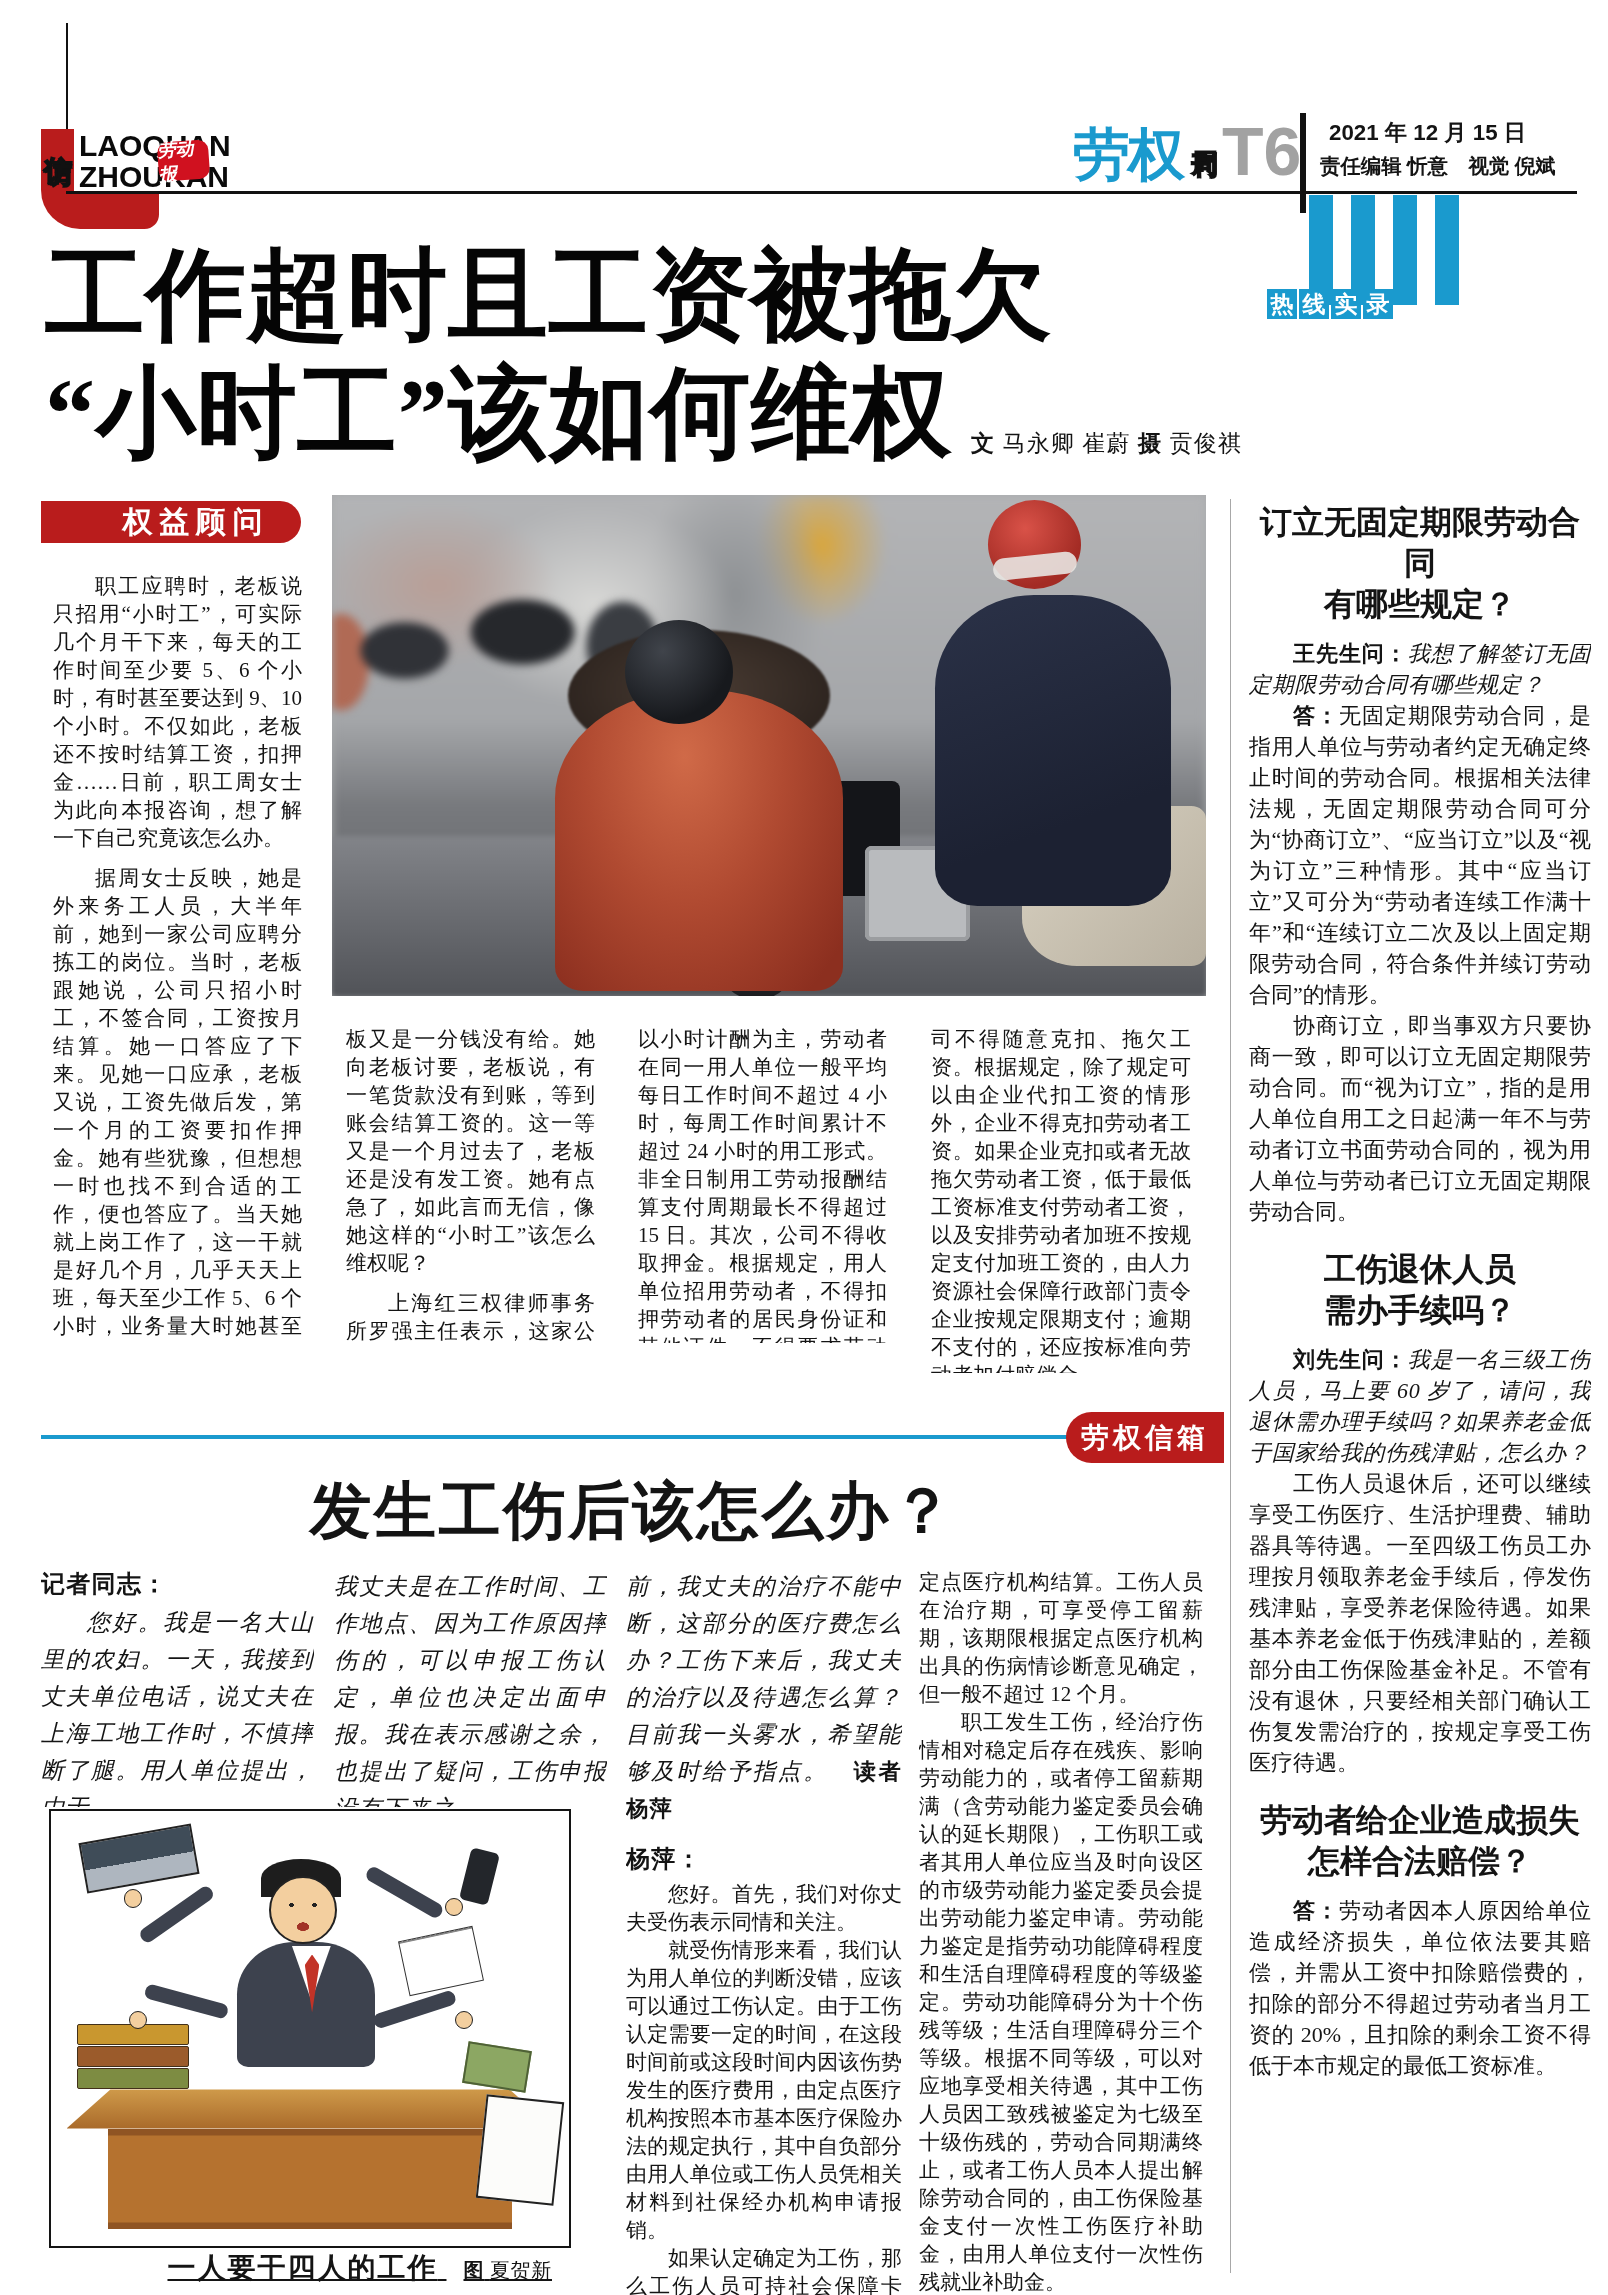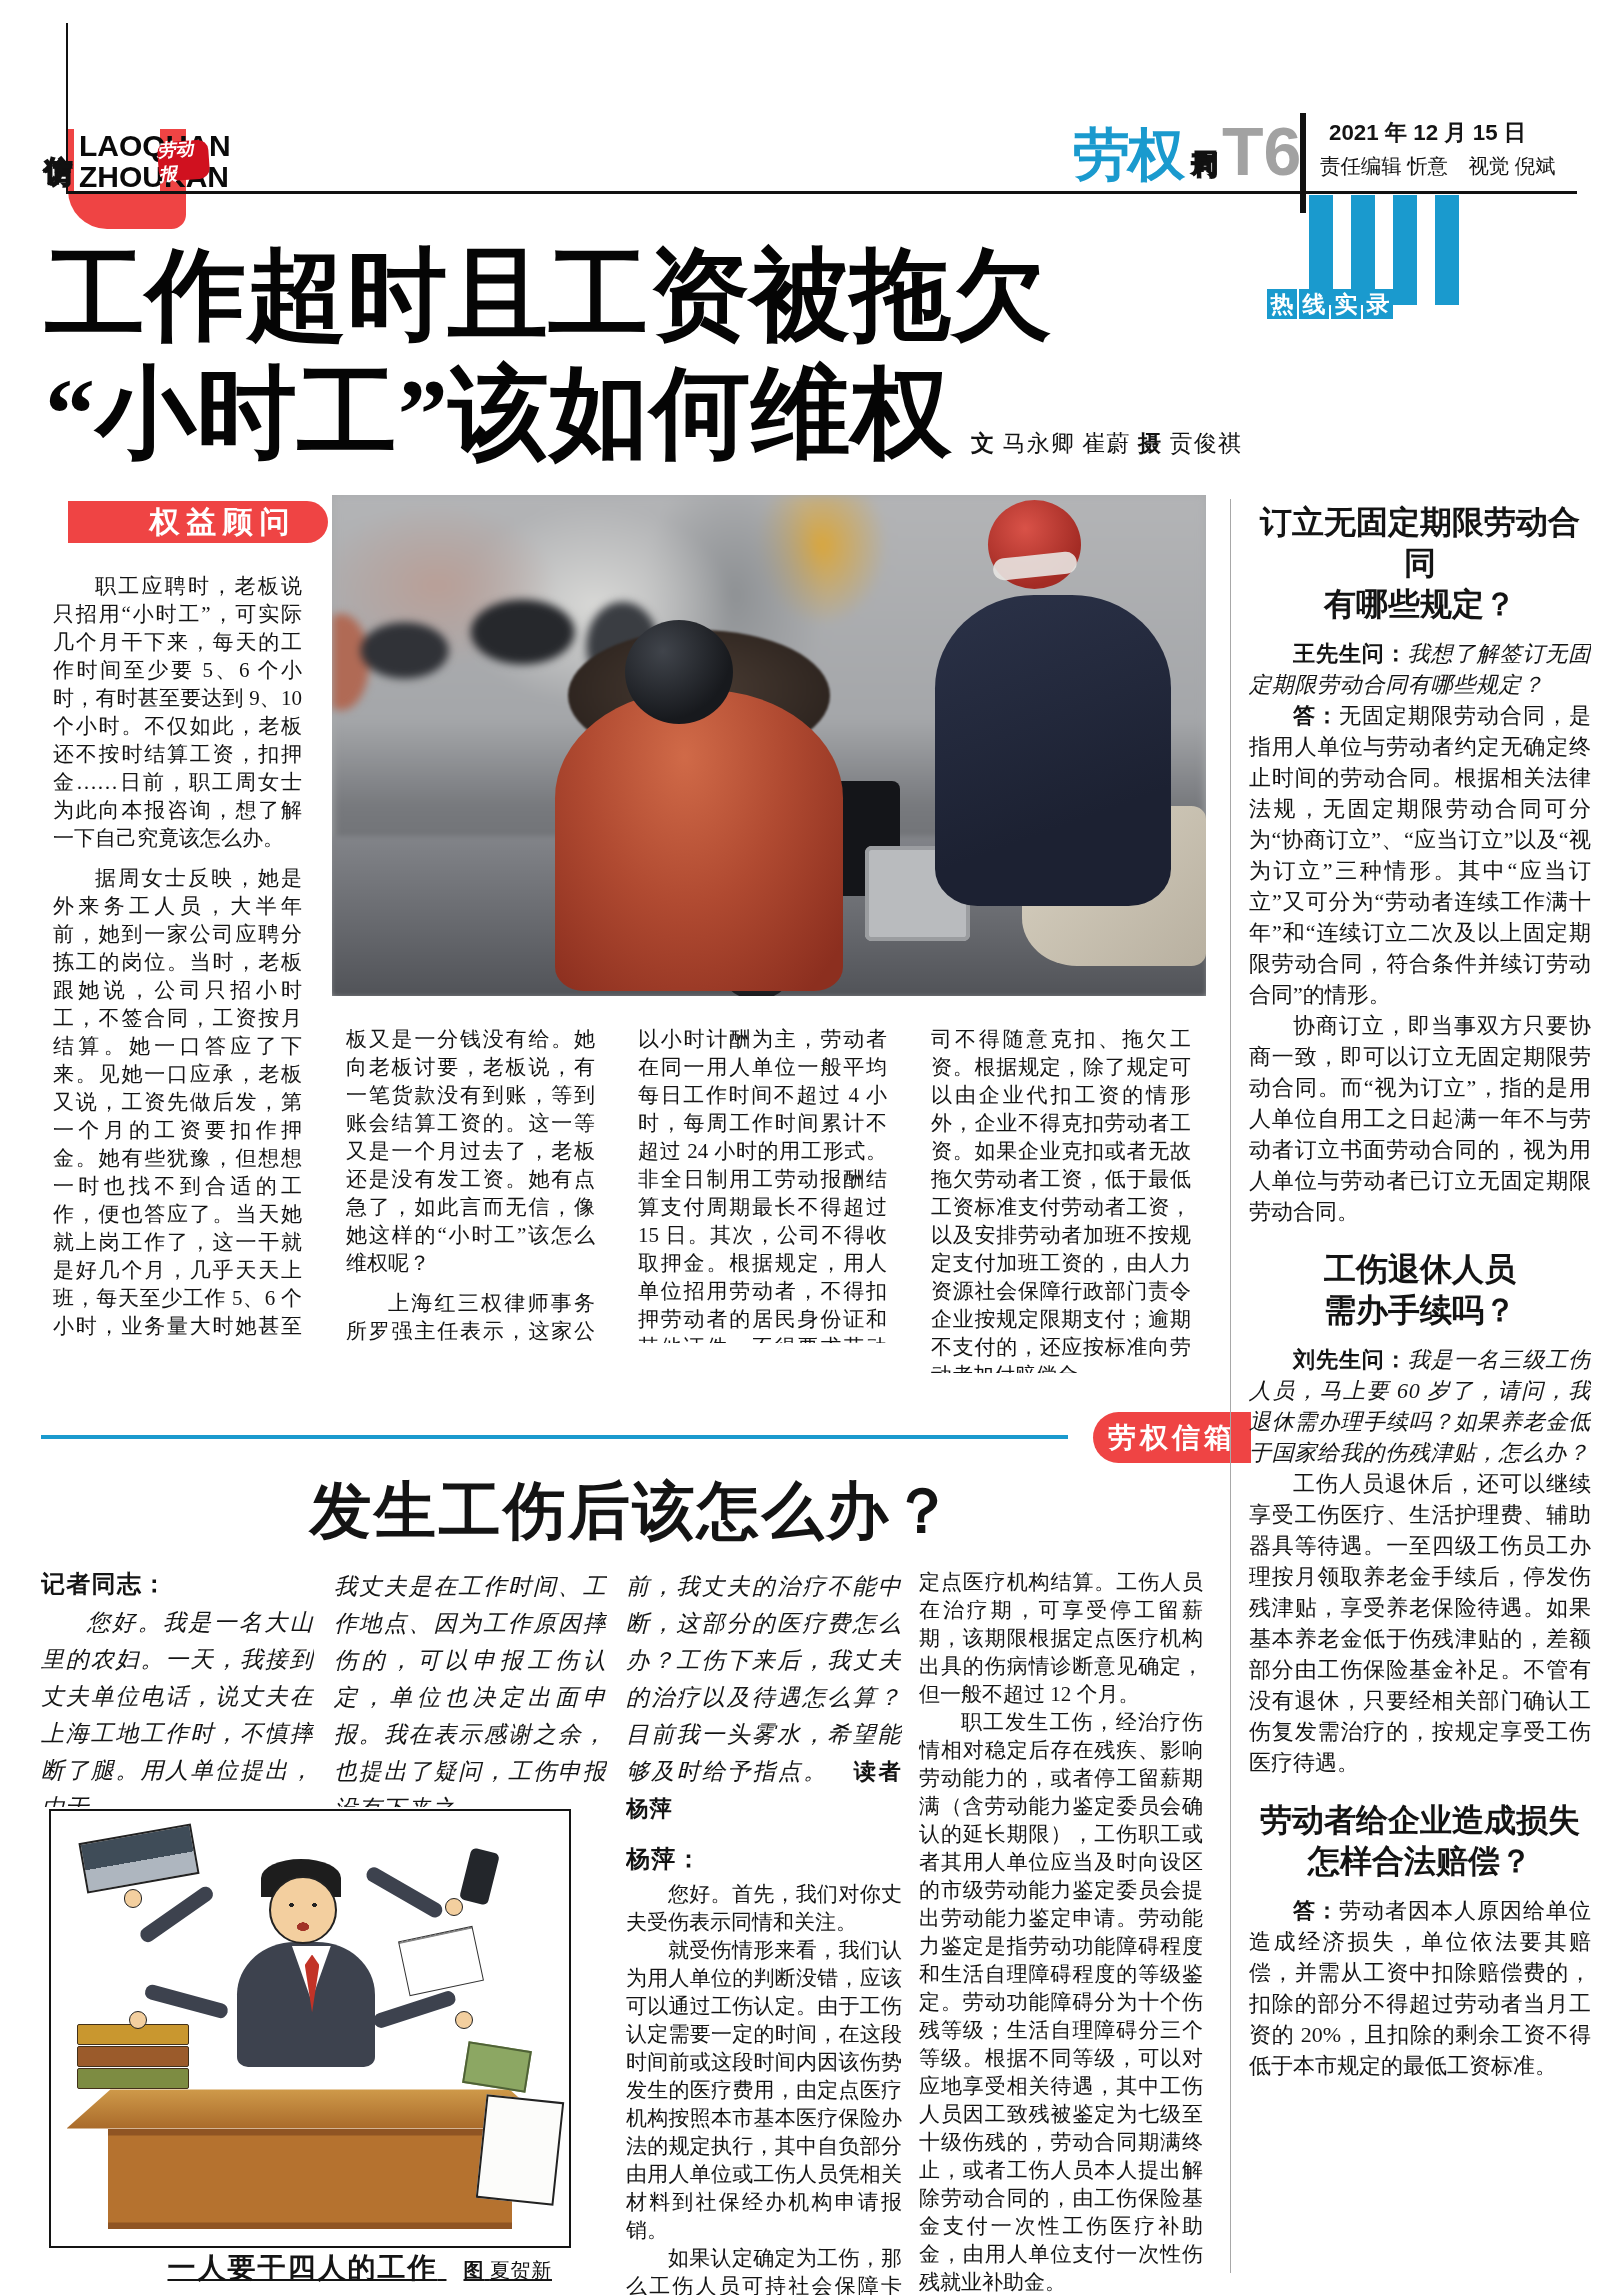--- a/index.html
+++ b/index.html
@@ -3,39 +3,39 @@
 <meta charset="utf-8">
 <style>
   html,body{margin:0;padding:0;background:#ffffff;}
   .page{position:relative;width:1608px;height:2295px;background:#fff;overflow:hidden;
         font-family:"Liberation Serif","DejaVu Serif",serif;color:#141414;}
   .abs{position:absolute;}
   .sans{font-family:"Liberation Sans","DejaVu Sans",sans-serif;}
   .vline{background:#111;}
   .vert{writing-mode:vertical-rl;text-orientation:upright;}
   .outline{color:#fff;-webkit-text-stroke:1.6px #111;}
-  .blue{background:#ef4444;margin-left:27px;}
+  .blue{background:#b91c1c;}
   
   .petition-tab{left:41px;top:129px;width:118px;height:100px;border-radius:0 0 14.5px 39px;}
   .petition-white{left:74px;top:129px;width:86px;height:63px;background:#fff;}
   .petition-chars{left:43px;top:133px;font-size:28px;font-weight:700;line-height:1.06;letter-spacing:1.3px;}
   .logo-en{left:79px;top:131px;font-weight:900;font-size:30px;line-height:1.02;letter-spacing:0px;color:#0a0a0a;}
   .stamp{left:158px;top:141px;width:51px;height:39px;background:#d0111f;border-radius:10.5px;
          color:#fff;font-size:18px;font-weight:700;font-style:italic;display:flex;align-items:center;
          justify-content:center;transform:rotate(-4deg);}
   .rule-top{left:66px;top:191px;width:1511px;height:2.6px;background:#111;}
   .corner-line{left:66px;top:23px;width:2px;height:168px;}
   .brand-cn{left:1073px;top:126px;font-size:57px;font-weight:900;color:#1a9ace;letter-spacing:-2px;line-height:1;text-align:center;}
   .brand-sub{left:1191px;top:131px;font-size:26px;font-weight:700;line-height:1.05;}
   .brand-pg{left:1222px;top:117px;font-size:68px;font-weight:700;color:#a2a2a2;line-height:1;
             font-family:"Liberation Sans","DejaVu Sans",sans-serif;}
   .brand-bar{left:1300px;top:113px;width:6px;height:100px;background:#111;}
   .date-block{left:1320px;top:122px;line-height:1;}
   .date-line1{font-size:22.3px;font-weight:700;margin-bottom:12px;margin-left:9px;}
-  .date-line2{font-size:20.4px;font-weight:400;}
+  .date-line2{font-size:20.4px;font-weight:700;}
   .hbars{left:1309px;top:195px;display:flex;gap:18px;}
   .hbar{width:24px;height:110px;background:#1a9ace;}
   .hotline{left:1267px;top:289px;display:flex;gap:2px;}
   .hot-tile{width:30px;height:30px;background:#1a9ace;color:#fff;font-size:23px;font-weight:700;
             display:flex;align-items:center;justify-content:center;}
   
   .headline{left:45px;top:237px;width:1117px;font-weight:900;font-size:100px;line-height:1.18;
             letter-spacing:0.7px;color:#050505;}
   .byline{left:971px;top:428px;font-size:23px;letter-spacing:1.3px;}
   .byline b{font-family:"Liberation Sans","DejaVu Sans",sans-serif;}

